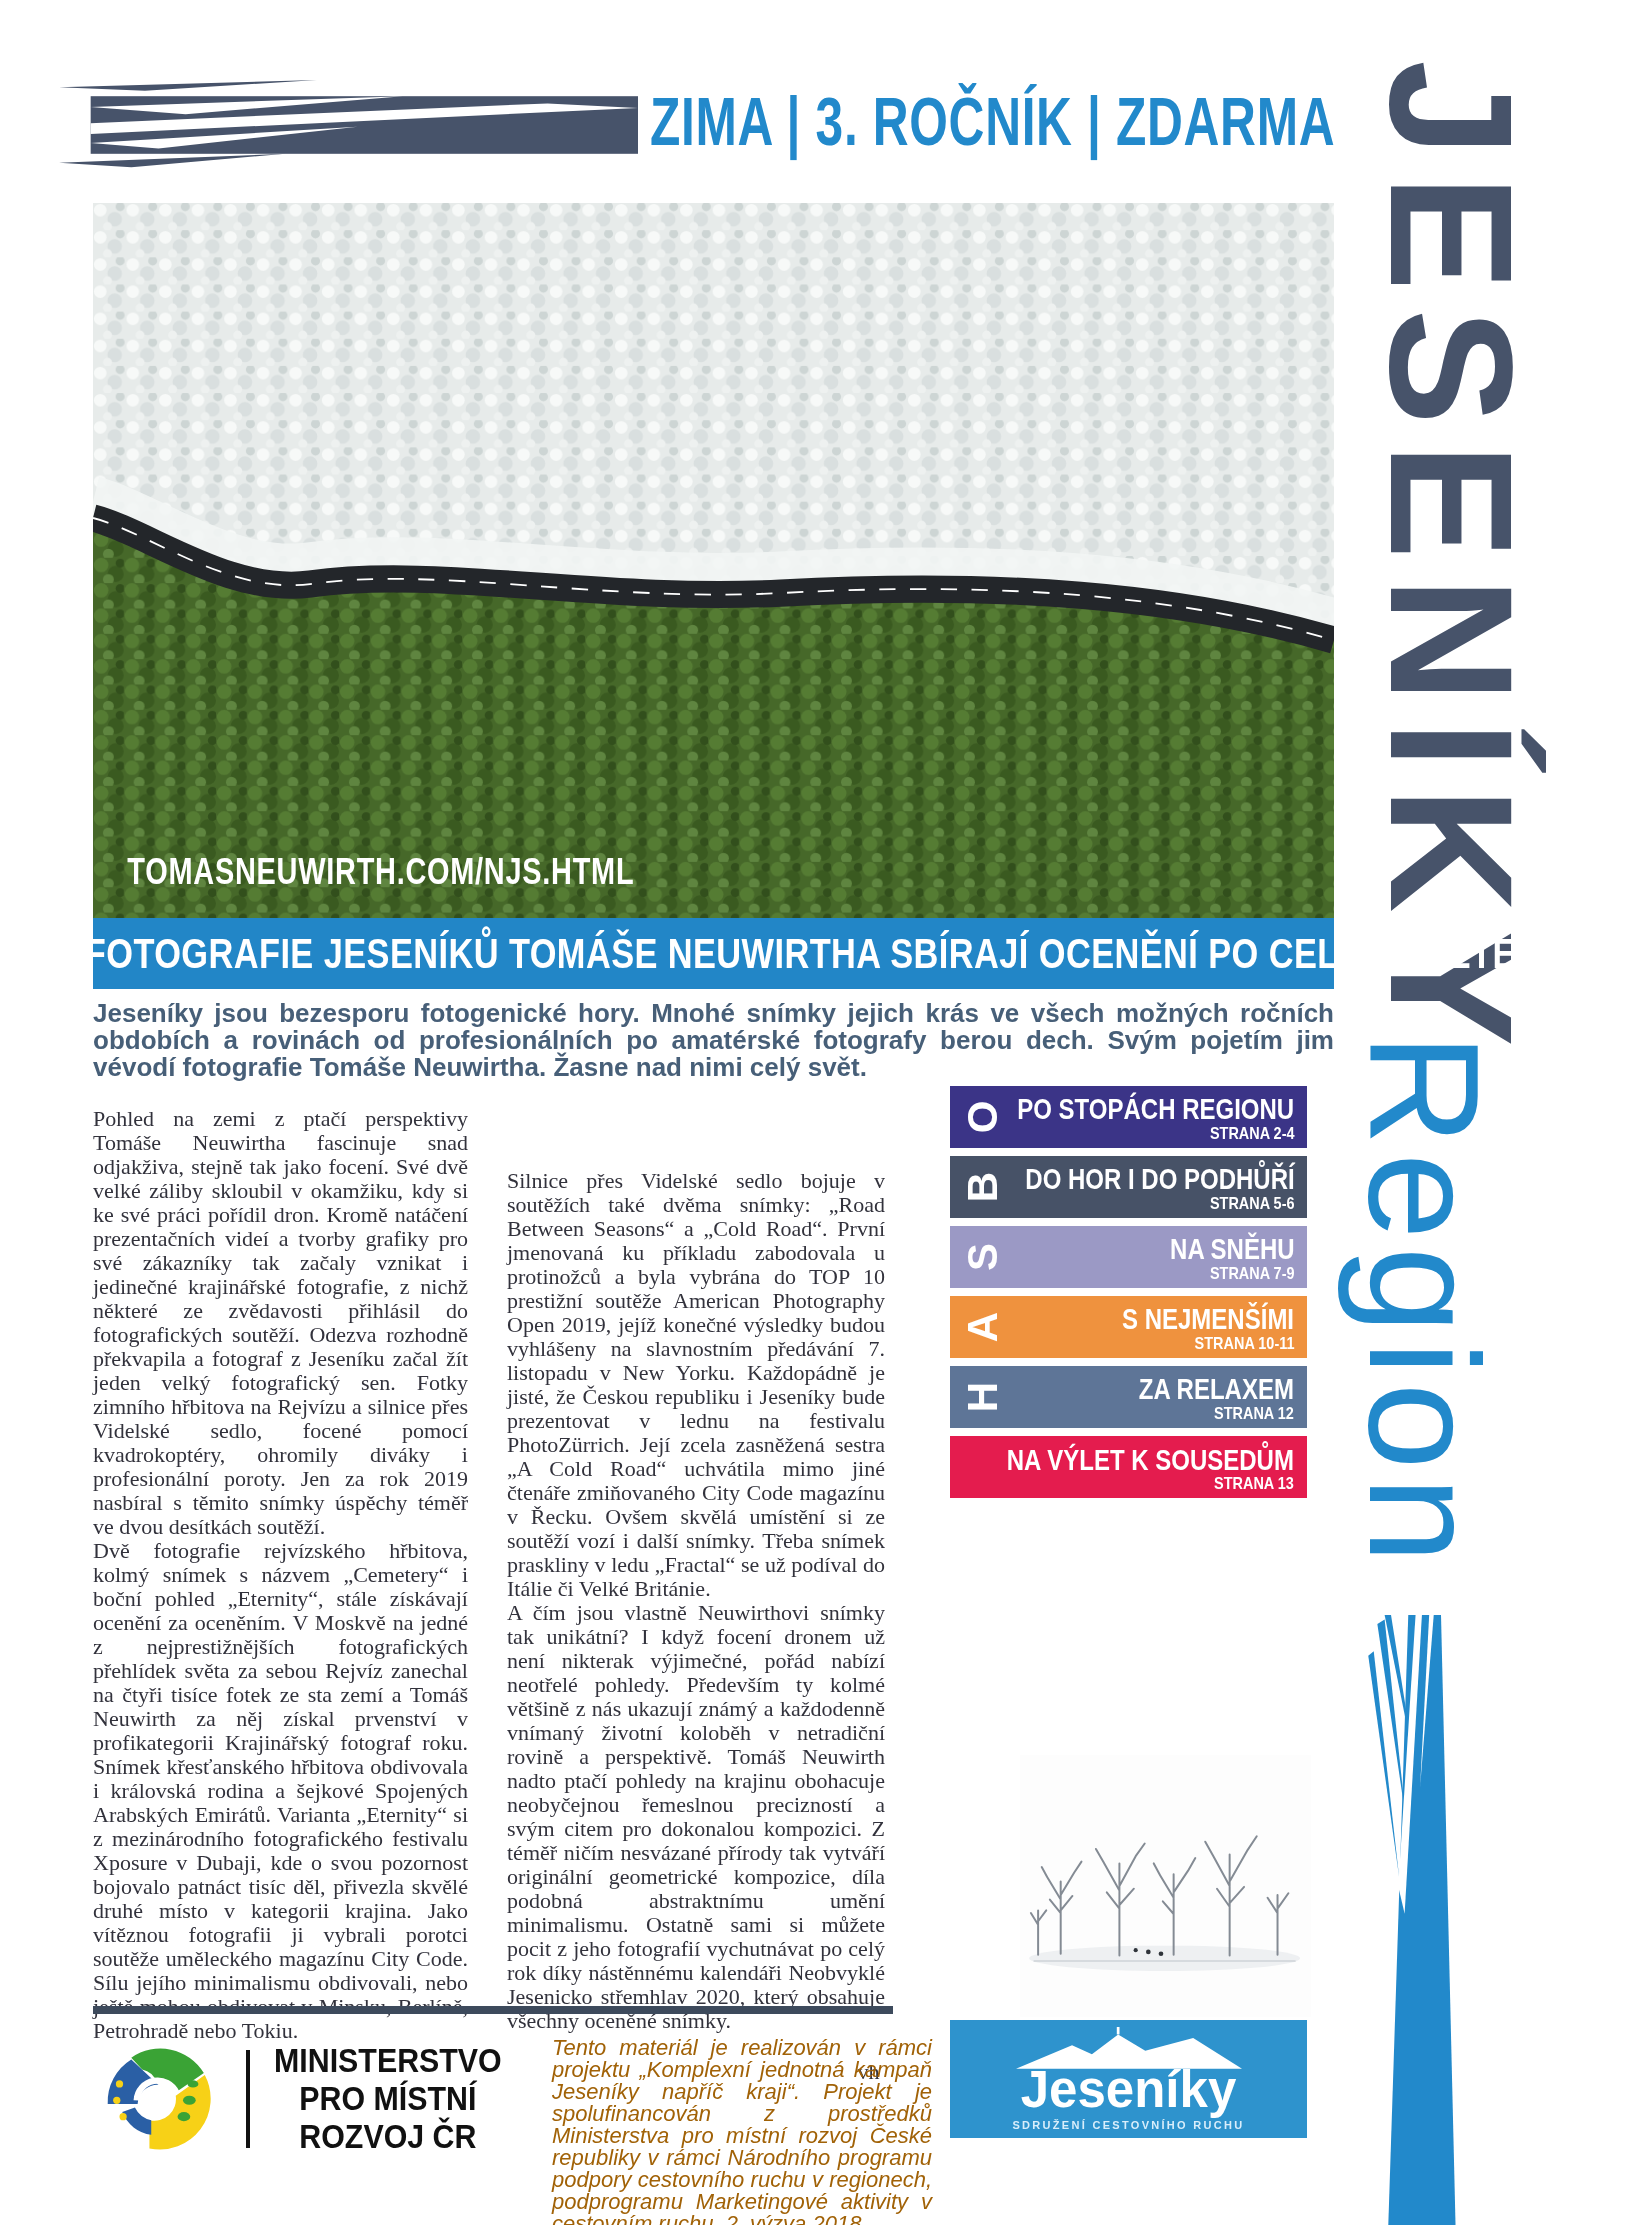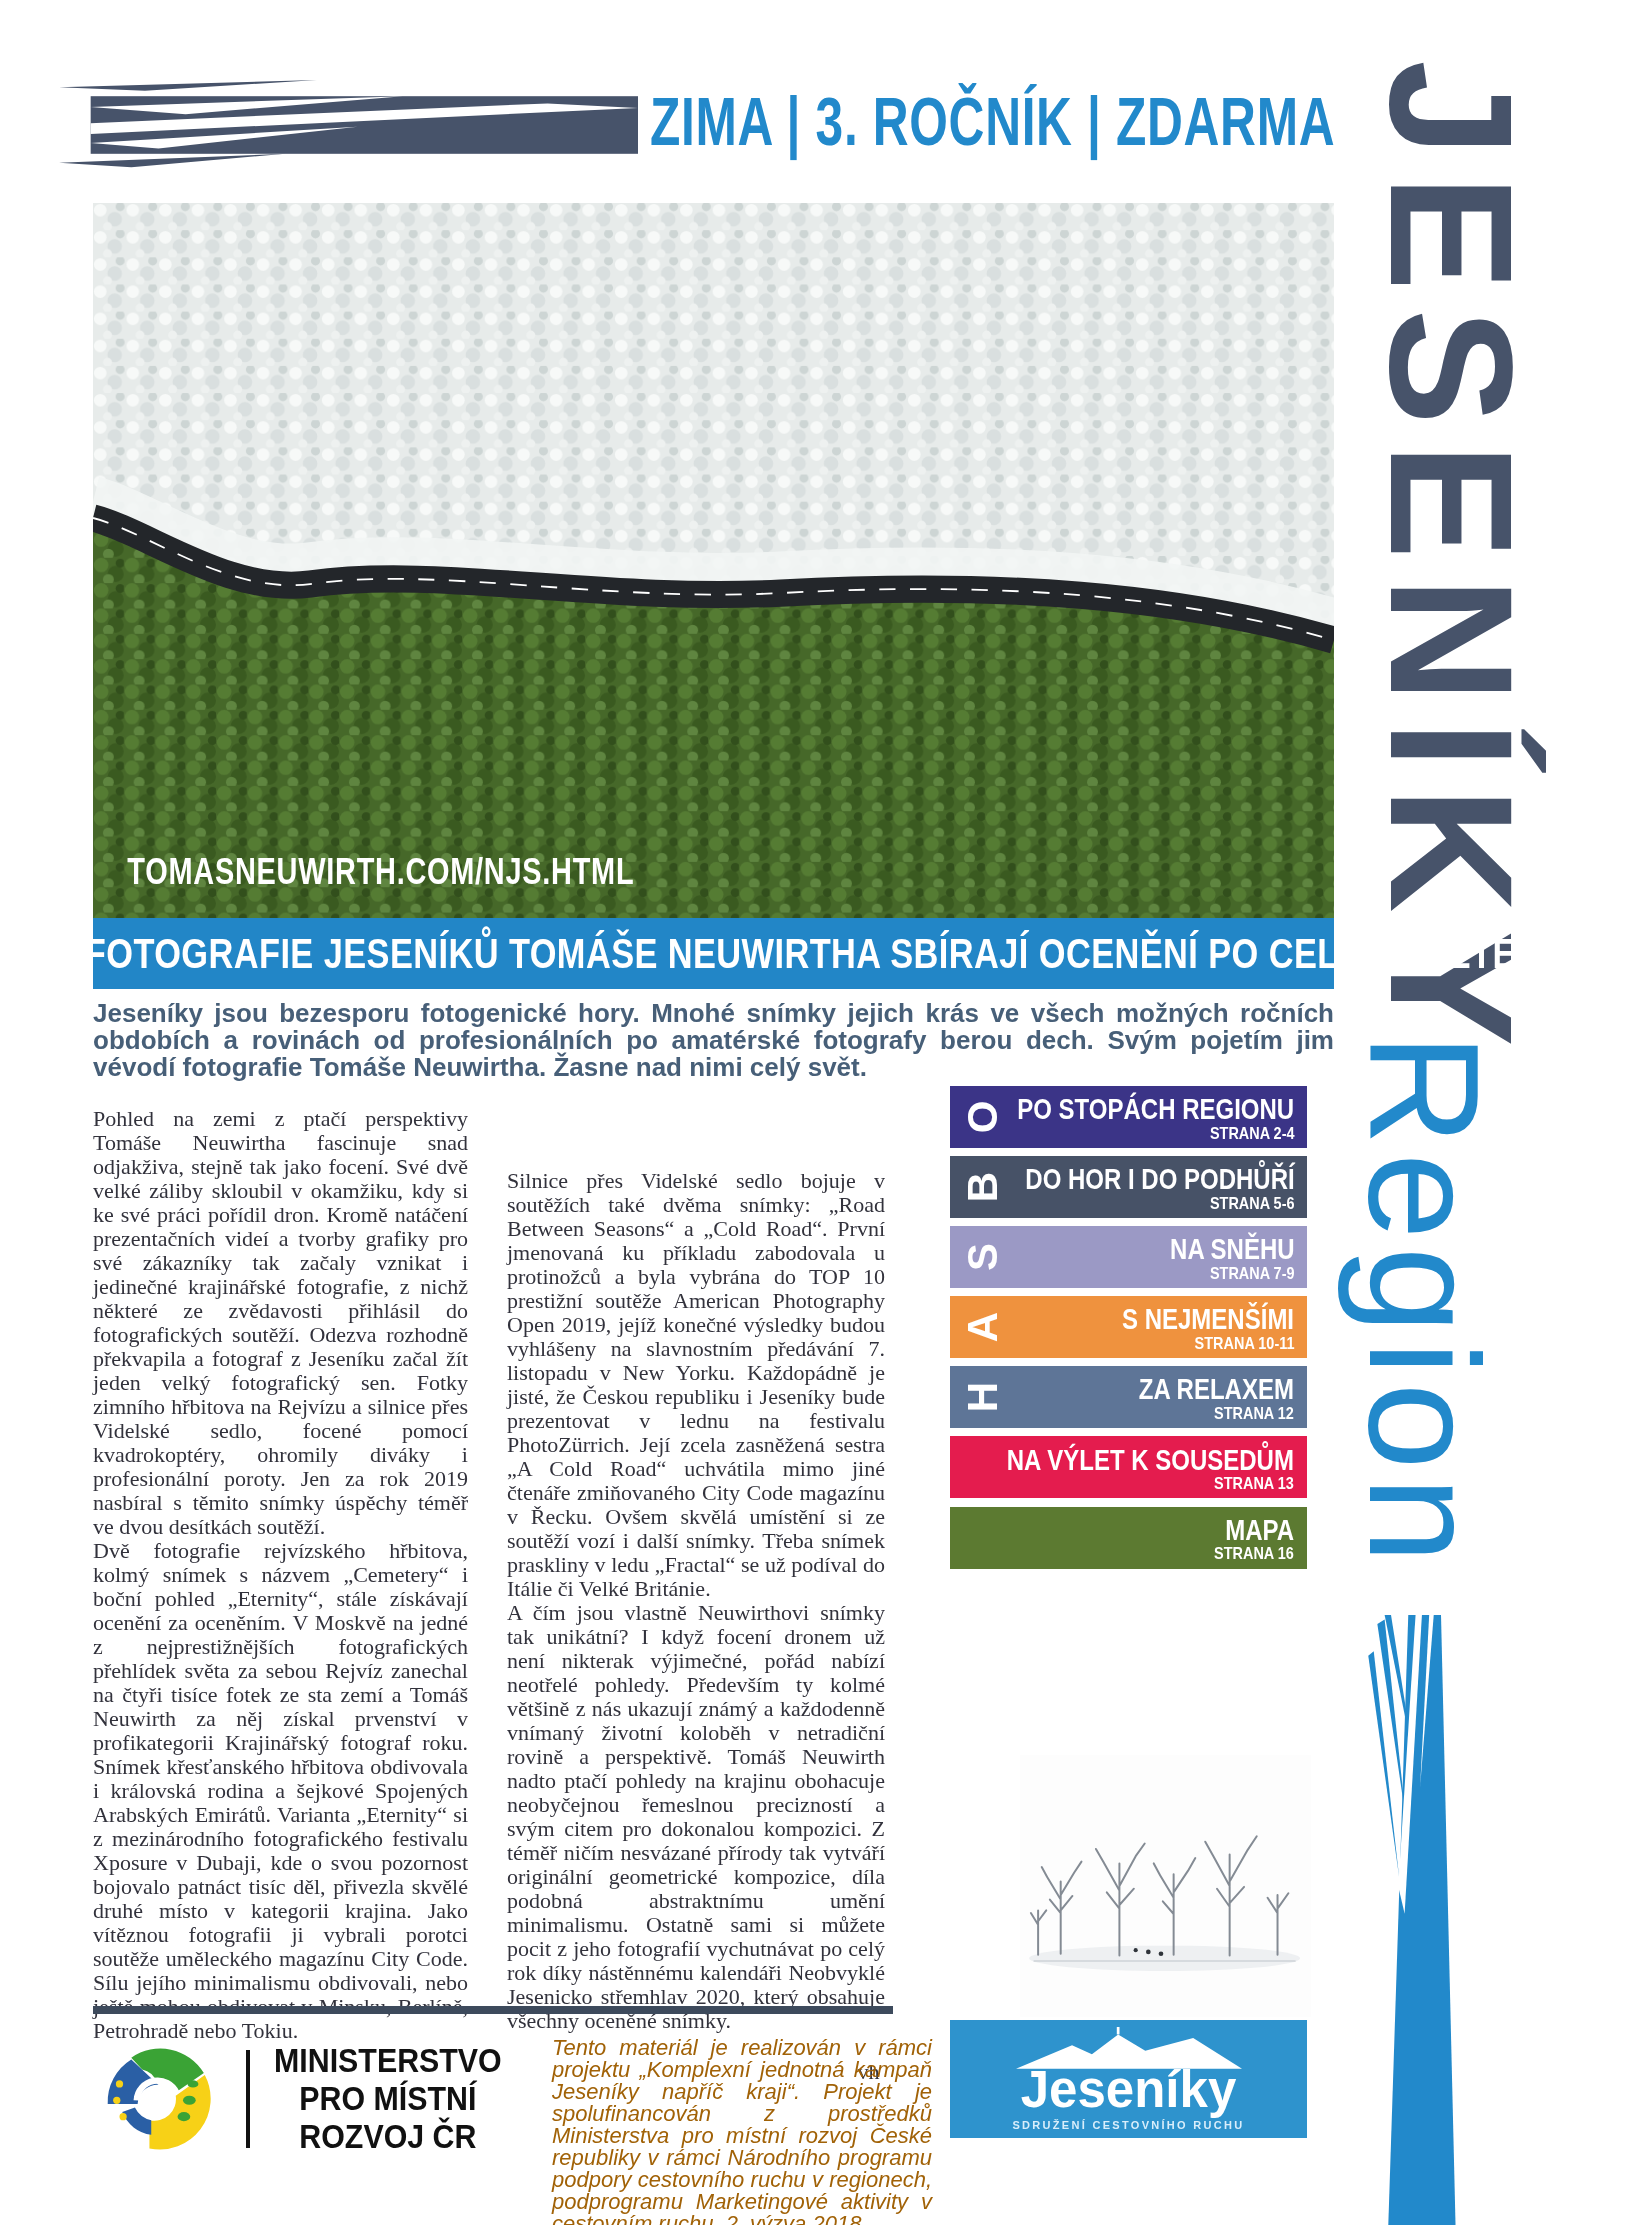--- a/index.html
+++ b/index.html
@@ -163,24 +163,20 @@
     </div>
     <div class="band" style="background: rgb(94, 117, 151);">
       <span class="band-letter">H</span>
       <span class="band-title">ZA RELAXEM</span>
       <span class="band-page">STRANA 12</span>
     </div>
     <div class="band" style="background: rgb(228, 28, 78);">
       <span class="band-title">NA VÝLET K SOUSEDŮM</span>
       <span class="band-page">STRANA 13</span>
     </div>
-    <div class="band" style="background: rgb(92, 122, 49);">
-      <span class="band-title">MAPA</span>
-      <span class="band-page">STRANA 16</span>
-    </div>
   </div>
 
   <svg class="abs mini-photo" viewBox="0 0 322 290">
     <rect width="322" height="290" fill="#fdfdfd"></rect>
     <ellipse cx="160" cy="225" rx="150" ry="14" fill="#eef0f2"></ellipse>
     <line x1="15" y1="228" x2="305" y2="228" stroke="#d6dade" stroke-width="2"></line>
     <g stroke="#848b94" stroke-width="2.2" fill="none" stroke-linecap="round">
       <path d="M45,220 L45,140 M45,160 L30,135 M45,155 L60,130 M45,175 L33,160 M45,172 L58,156 M30,135 L24,124 M60,130 L68,118"></path>
       <path d="M110,222 L110,120 M110,150 L92,118 M110,145 L128,112 M110,170 L96,152 M110,166 L126,148 M92,118 L84,104 M128,112 L138,98"></path>
       <path d="M170,221 L170,132 M170,158 L155,133 M170,152 L186,128 M170,176 L158,162 M155,133 L148,120 M186,128 L194,114"></path>

